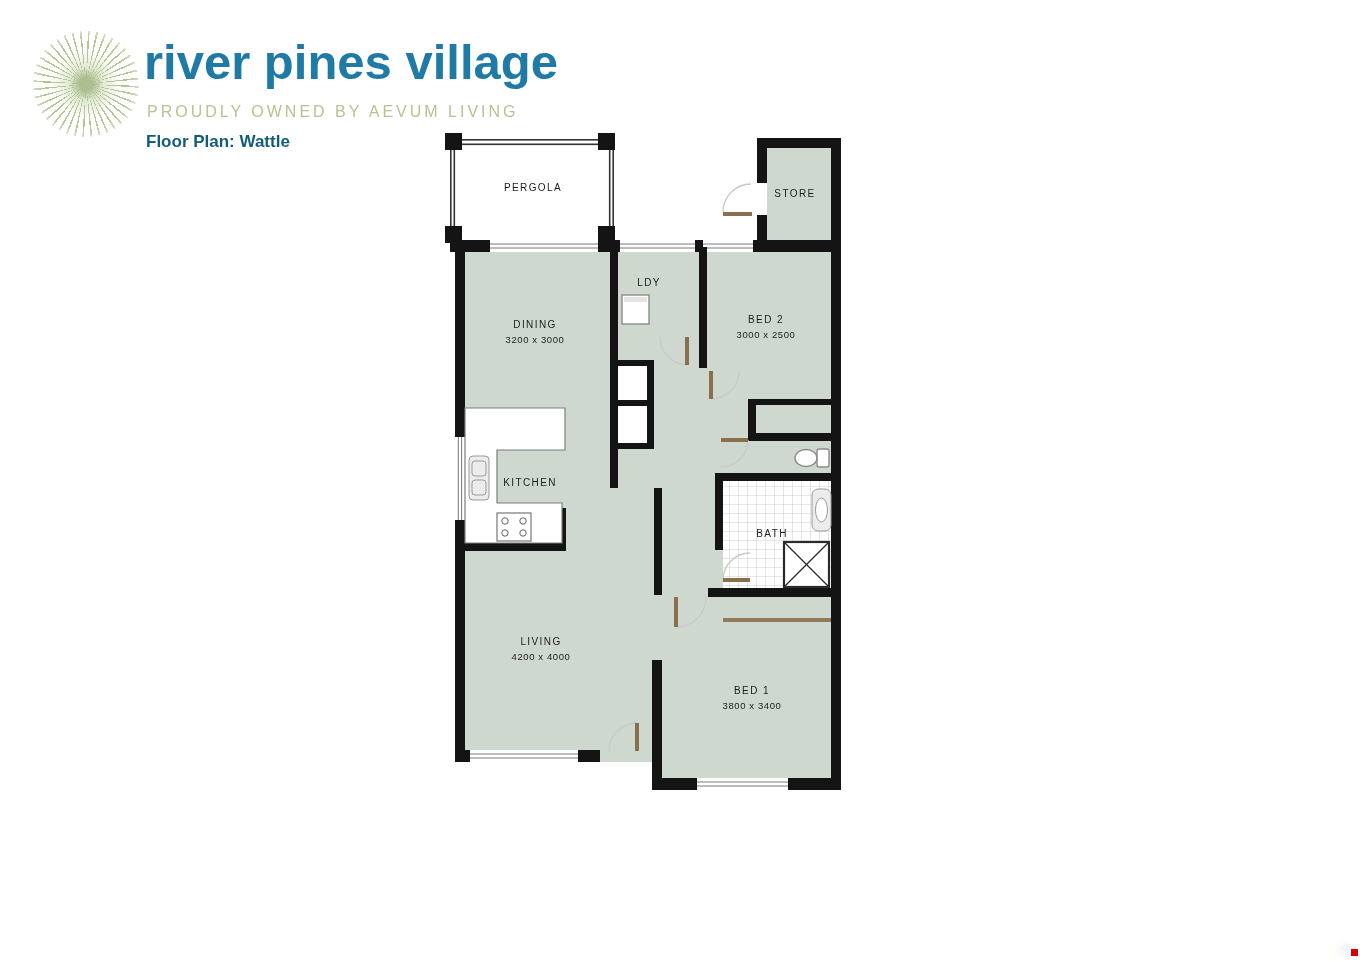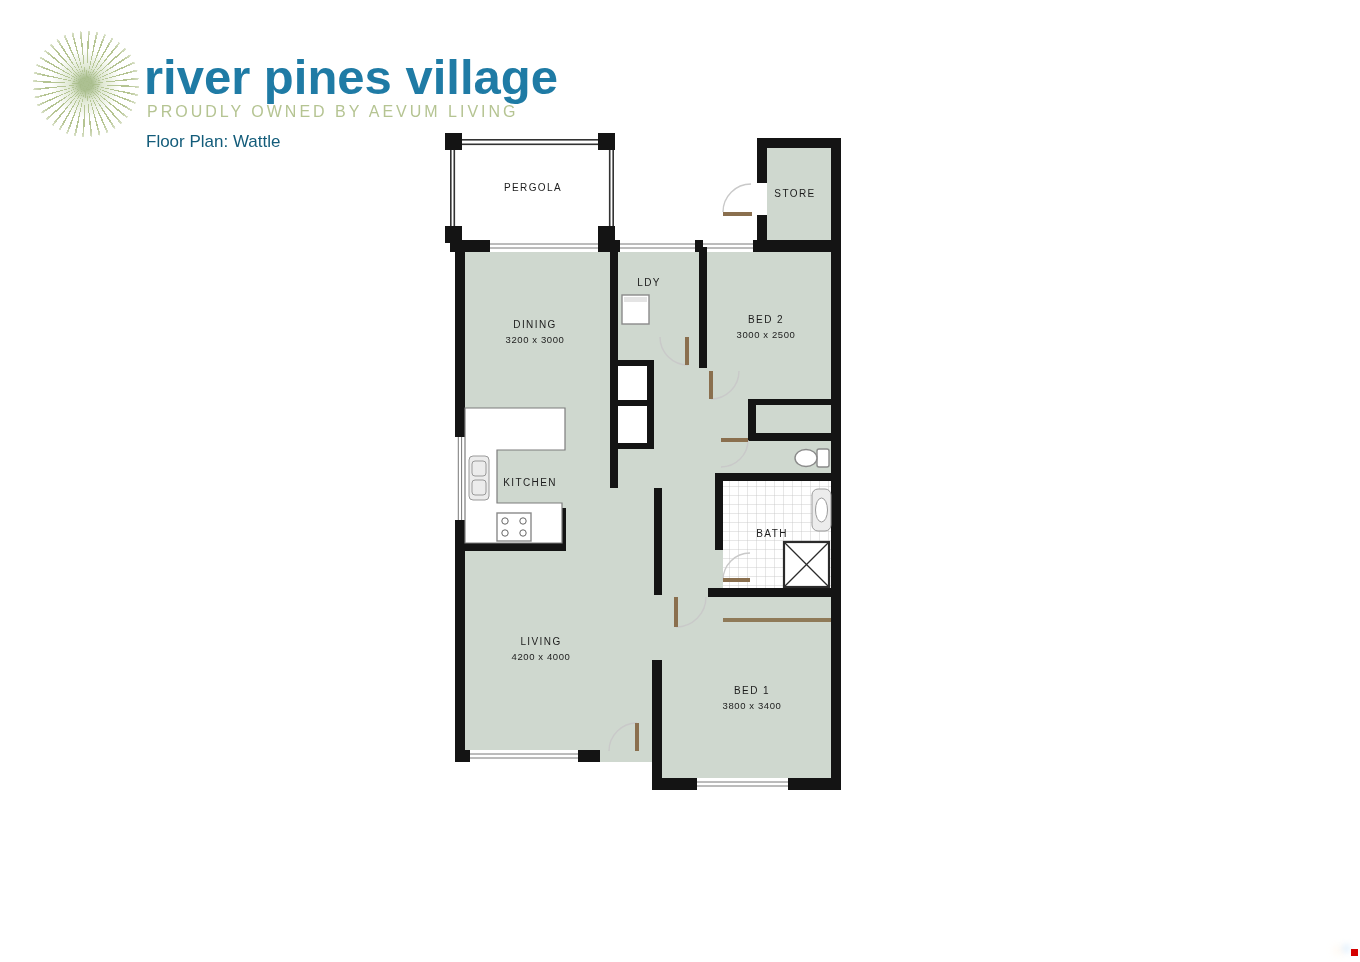--- a/index.html
+++ b/index.html
@@ -7,24 +7,24 @@
        font-family:"Liberation Sans",sans-serif;}
 
   
   .logo-burst{position:absolute;left:33px;top:31px;width:106px;height:106px;border-radius:50%;
     background:repeating-conic-gradient(from 2deg, var(--brand-green,#b9cc9e) 0deg 2.1deg, rgba(255,255,255,0) 2.1deg 9deg);}
   .logo-burst::before{content:"";position:absolute;inset:0;border-radius:50%;
     background:radial-gradient(circle, rgba(168,189,140,.95) 0 9%, rgba(185,204,158,.45) 22%, rgba(255,255,255,0) 46%);}
   .logo-burst::after{content:"";position:absolute;inset:0;border-radius:50%;
     background:radial-gradient(circle, rgba(255,255,255,0) 0 58%, #ffffff 85%);}
   .brand{position:absolute;left:144px;top:38px;font-size:49px;font-weight:700;
-    color:var(--brand-teal,#1f7ba5);letter-spacing:0px;line-height:1;margin-top:15px;}
+    color:var(--brand-teal,#1f7ba5);letter-spacing:0px;line-height:1;}
   .tagline{position:absolute;left:147px;top:91px;font-size:16px;font-weight:400;
     color:var(--brand-green,#b5c492);letter-spacing:3px;margin-top:12px;}
-  .plan-title{position:absolute;left:146px;top:132px;font-size:17px;font-weight:400;
+  .plan-title{position:absolute;left:146px;top:132px;font-size:17px;font-weight:700;
     color:var(--title-teal,#135c7a);}
 
   
   .plan-svg{position:absolute;left:440px;top:128px;width:412px;height:668px;}
   .wall{fill:var(--wall,#111);}
   .thinwall{fill:#333;}
   .floor{fill:var(--floor,#cfd8cf);}
   .closet-floor{fill:#ffffff;}
   .winpane{fill:#ffffff;}
   .winline{stroke:#787878;stroke-width:1;}

